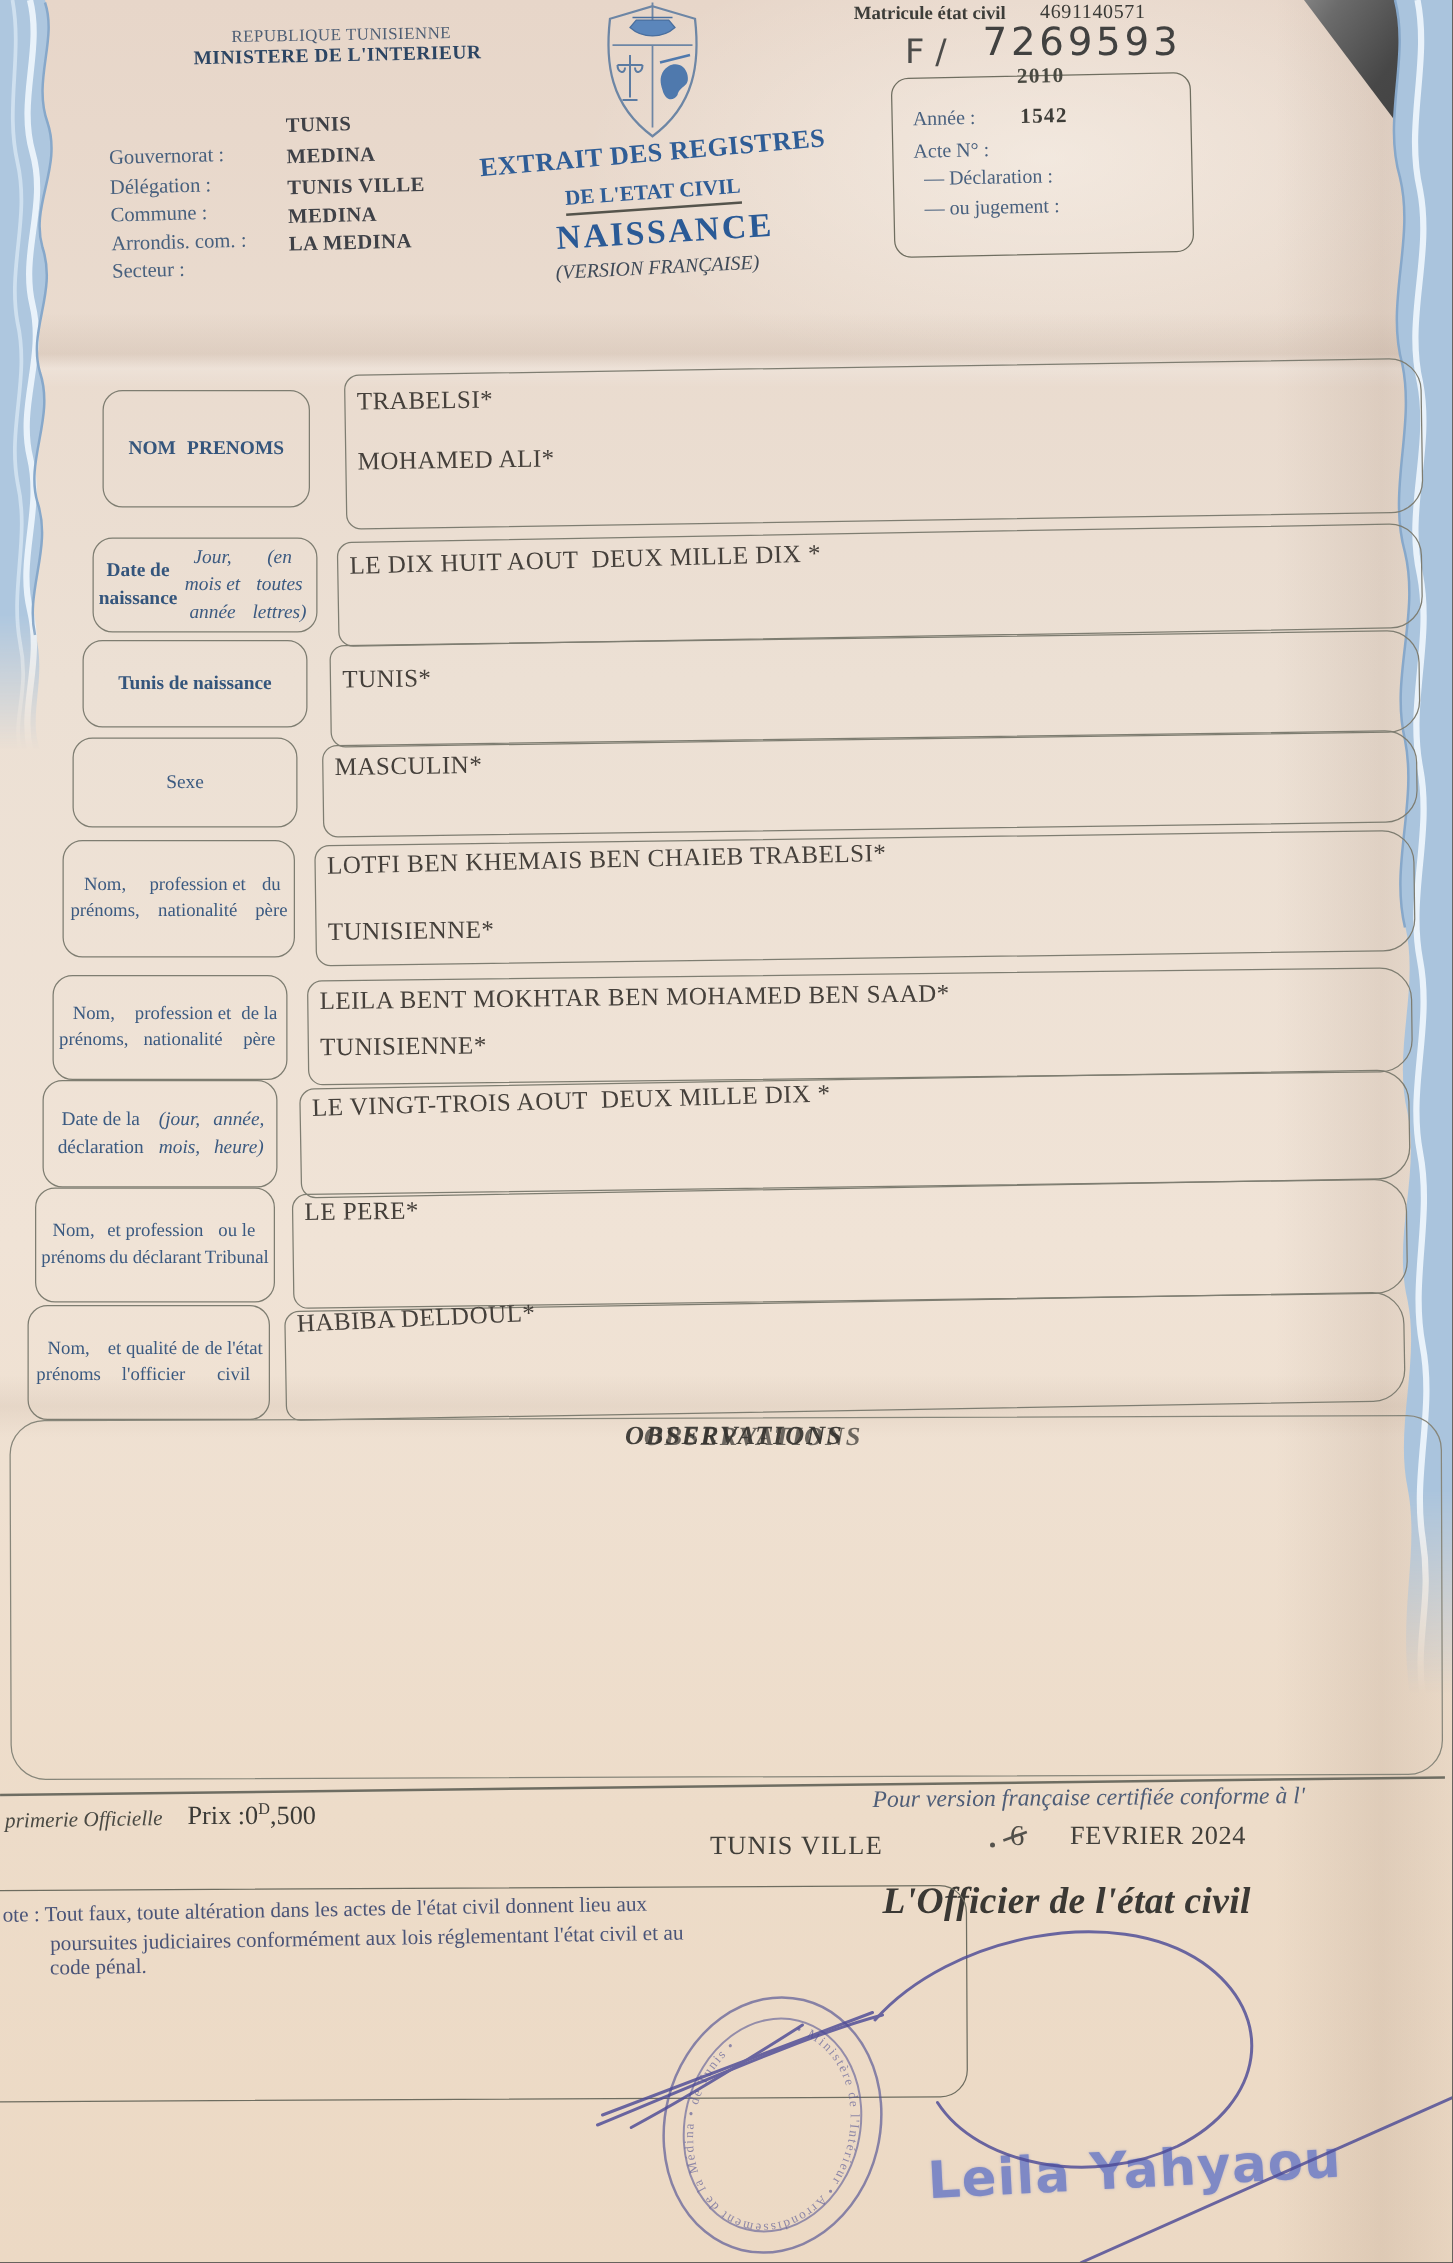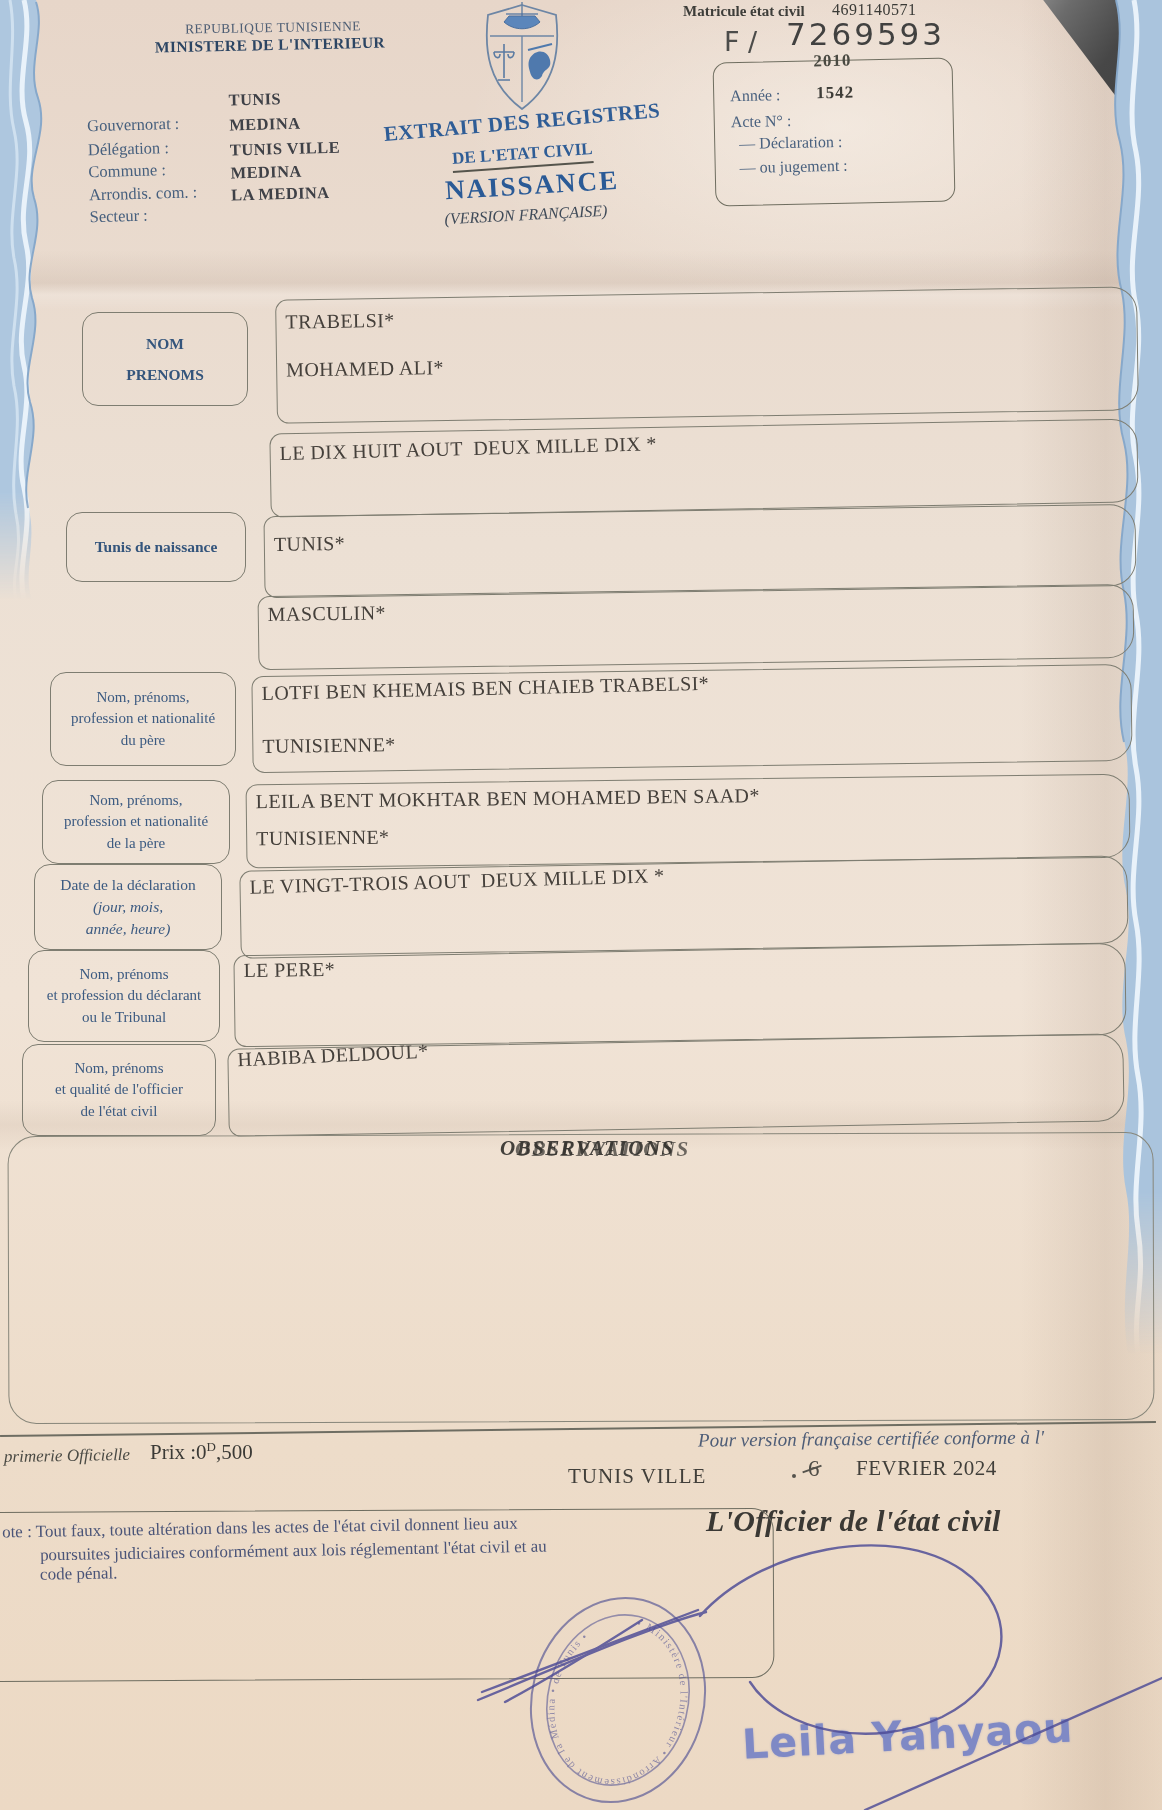--- a/index.html
+++ b/index.html
@@ -33,21 +33,21 @@
   .acte-2010{position:absolute;left:0;top:-10px;width:100%;text-align:center;font-size:17px;font-weight:bold;color:#4a4a42;letter-spacing:1px;}
   .acte-l{position:absolute;font-size:16px;color:#49617f;}
   .acte-annee{left:16px;top:24px;} .acte-annee-v{left:102px;top:22px;font-size:17px;font-weight:bold;color:#3e3d38;letter-spacing:1px;}
   .acte-num{left:16px;top:50px;} .acte-dec{left:24px;top:72px;} .acte-jug{left:24px;top:96px;}
 
   .t1{left:362px;top:110px;width:320px;text-align:center;font-size:21px;font-weight:bold;color:#2f5d96;letter-spacing:.5px;transform:rotate(-5deg);}
   .t2{left:452px;top:144px;font-size:17px;font-weight:bold;color:#2f5d96;border-bottom:2px solid #55544c;padding-bottom:2px;transform:rotate(-4deg);}
   .t3{left:412px;top:170px;width:240px;text-align:center;font-size:27px;font-weight:bold;color:#2a5a96;letter-spacing:2px;transform:rotate(-3.5deg);}
   .t4{left:406px;top:206px;width:240px;text-align:center;font-size:16px;font-style:italic;color:#3f4a58;transform:rotate(-3deg);}
 
-  .lbox{position:absolute;border:1.7px solid #7e7d71;border-radius:16px;display:flex;flex-direction:column;justify-content:center;align-items:center;text-align:center;color:#3b5a81;font-size:15.5px;line-height:1.42;padding:2px 4px;box-sizing:border-box;}
+  .lbox{position:absolute;border:1.7px solid #7e7d71;border-radius:16px;display:flex;flex-direction:row;justify-content:center;align-items:center;text-align:center;color:#3b5a81;font-size:15.5px;line-height:1.42;padding:2px 4px;box-sizing:border-box;}
   .lbox .bl{font-weight:bold;color:#34557c;}
   .lbox .il{font-style:italic;}
   .lbox.r1{gap:9px;}
   .vbox{position:absolute;border:1.7px solid #7e7d71;border-radius:12px 26px 26px 12px;box-sizing:border-box;}
   .vline{position:absolute;left:9px;font-size:20px;color:#45403b;letter-spacing:.4px;white-space:pre;}
 
   .obsbox{left:8px;top:1134px;width:1144px;height:286px;border:1.7px solid #87867a;border-radius:28px;transform:rotate(-.2deg);}
   .obs1{left:500px;top:1136px;font-size:21px;font-weight:bold;font-style:italic;letter-spacing:1.5px;color:#35332f;opacity:.92;}
   .obs2{left:515px;top:1137px;font-size:21px;font-weight:bold;font-style:italic;letter-spacing:1.5px;color:#35332f;opacity:.7;}
 
@@ -144,22 +144,30 @@
 
   <div class="abs t1">EXTRAIT DES REGISTRES</div>
   <div class="abs t2">DE L'ETAT CIVIL</div>
   <div class="abs t3">NAISSANCE</div>
   <div class="abs t4">(VERSION FRANÇAISE)</div>
 
   <div class="lbox r1" style="left:82px;top:312px;width:166px;height:94px">
     <span class="bl">NOM</span>
     <span class="bl">PRENOMS</span>
   </div>
+  <div class="lbox" style="left:74px;top:430px;width:180px;height:76px">
+    <span class="bl">Date de naissance</span>
+    <span class="il">Jour, mois et année</span>
+    <span class="il">(en toutes lettres)</span>
+  </div>
   <div class="lbox" style="left:66px;top:512px;width:180px;height:70px">
     <span class="bl">Tunis de naissance</span>
+  </div>
+  <div class="lbox" style="left:58px;top:590px;width:180px;height:72px">
+    <span>Sexe</span>
   </div>
   <div class="lbox" style="left:50px;top:672px;width:186px;height:94px;font-size:15px">
     <span>Nom, prénoms,</span>
     <span>profession et nationalité</span>
     <span>du père</span>
   </div>
   <div class="lbox" style="left:42px;top:780px;width:188px;height:84px;font-size:15px">
     <span>Nom, prénoms,</span>
     <span>profession et nationalité</span>
     <span>de la père</span>

